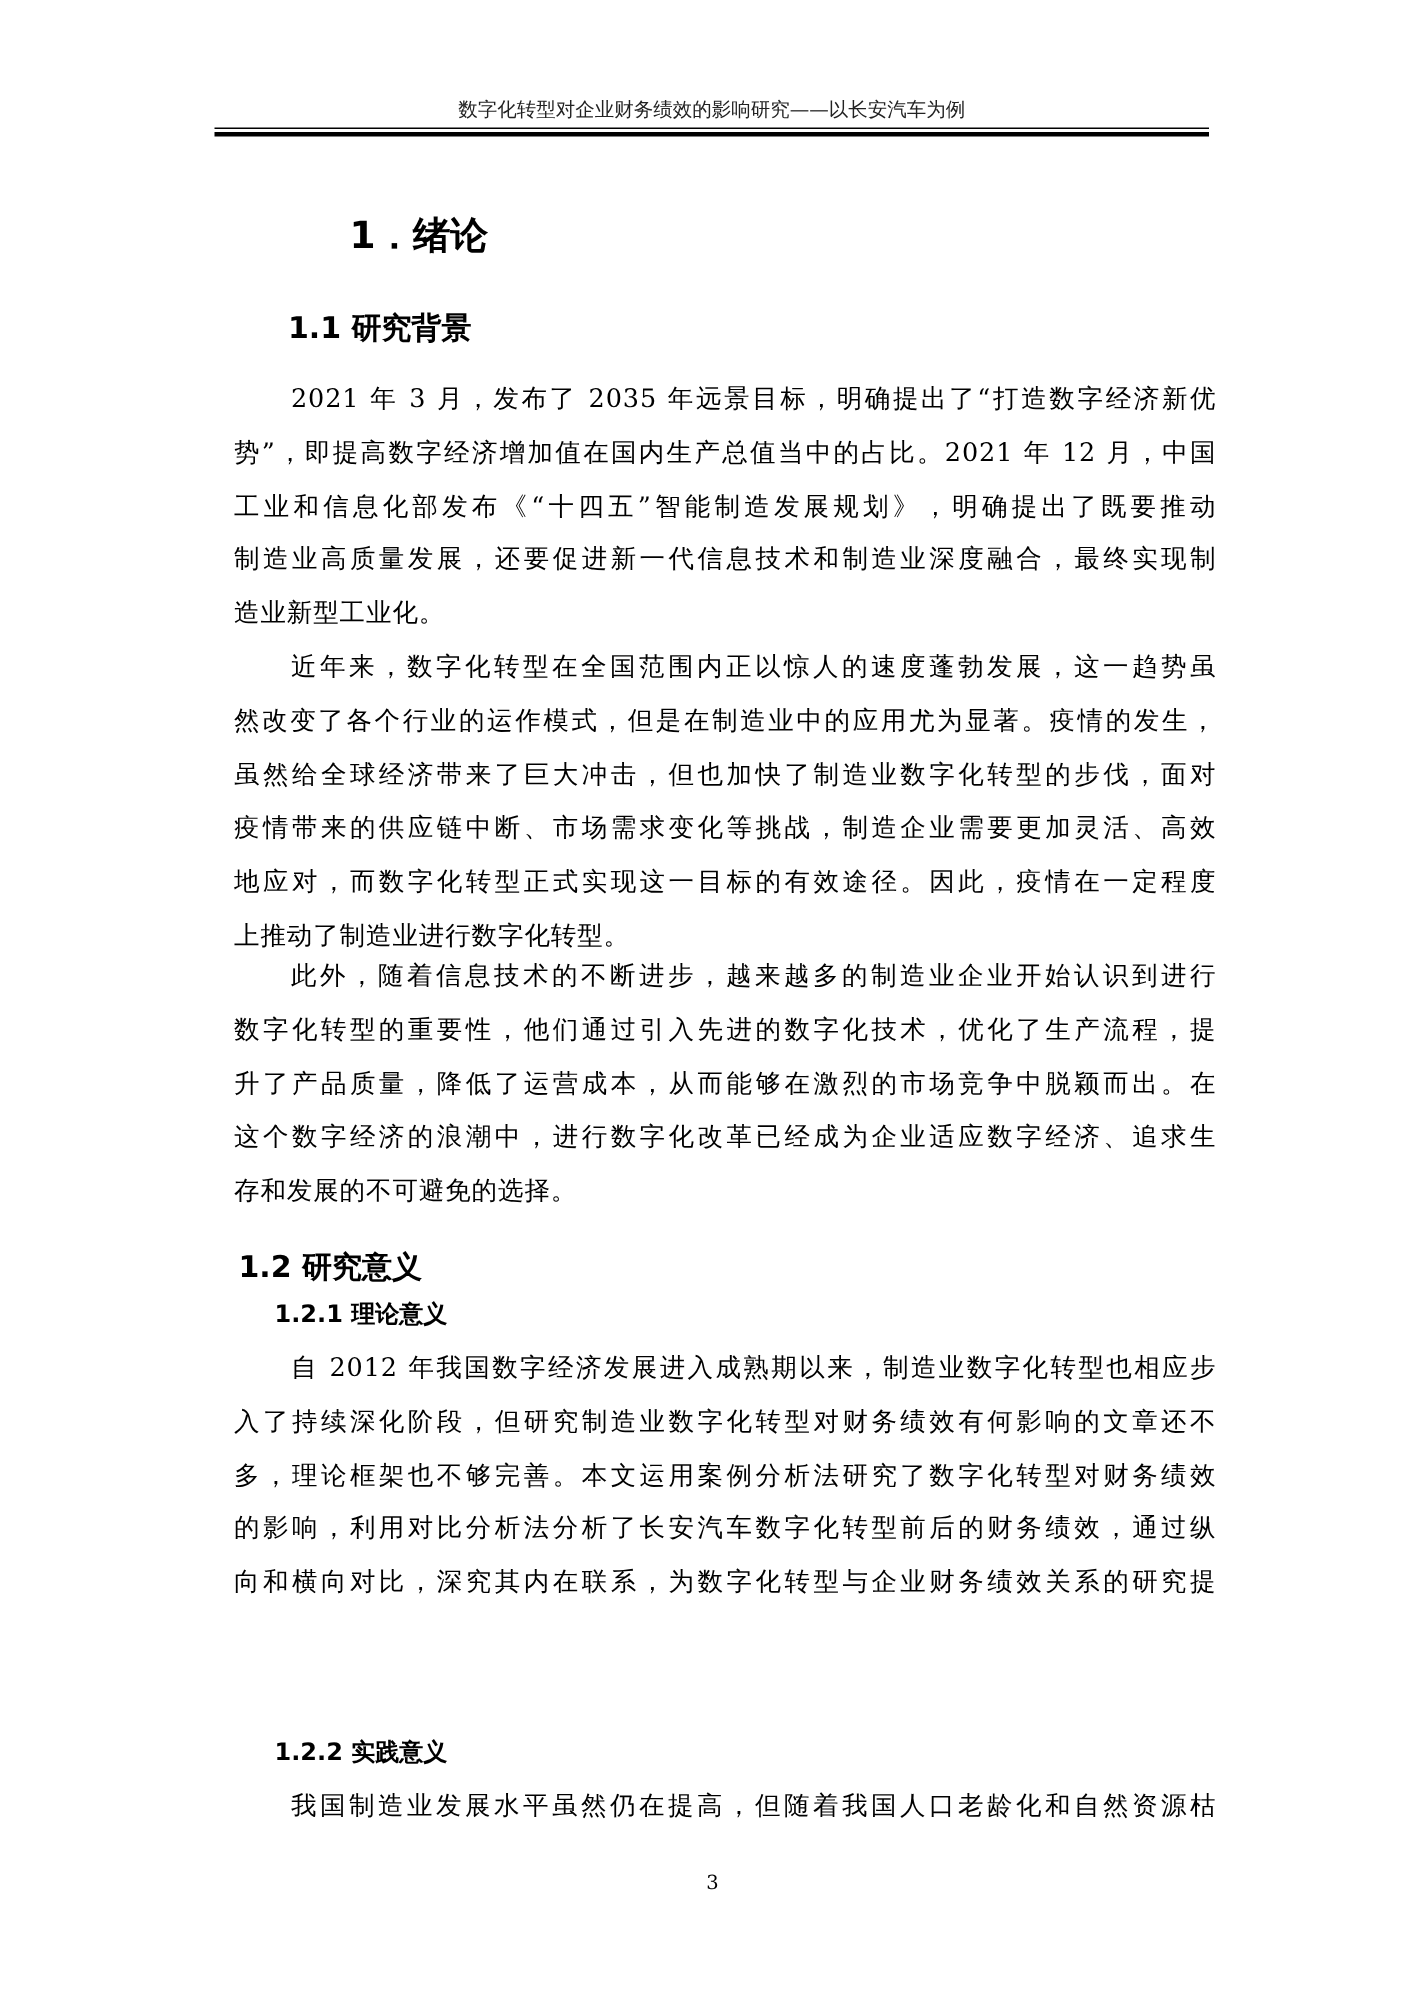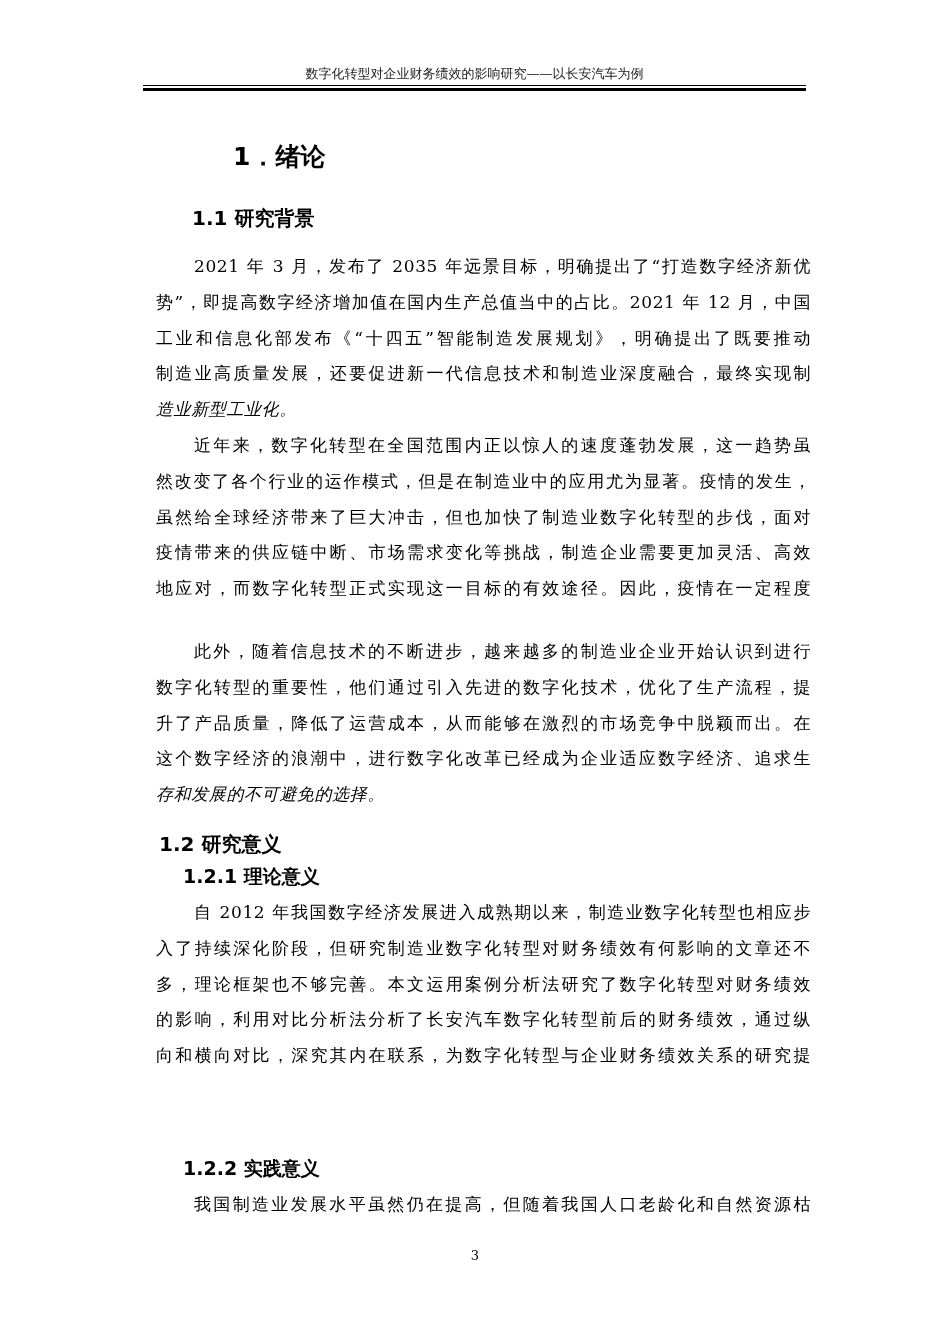--- a/index.html
+++ b/index.html
@@ -7,26 +7,26 @@
            font-family: "DejaVu Serif", "Liberation Serif", serif; color: #000; }
     .page { position: absolute; left: 0; top: 0; width: 818px; height: 1344px; background: #fff; }
     .running-header { position: absolute; left: 143px; width: 663px; top: 66px; text-align: center;
                       font-size: 13px; line-height: 16px; color: #222; }
     .rule-thin { position: absolute; left: 143px; width: 663px; top: 85px; height: 1px; background: #000; }
     .rule-thick { position: absolute; left: 143px; width: 663px; top: 88px; height: 3px; background: #000; }
     .chapter-title { position: absolute; left: 143px; width: 663px; top: 140px; text-align: left;
                      font-family: "DejaVu Sans", sans-serif; font-weight: bold; font-size: 25px; line-height: 34px;
                      padding-left: 90px; box-sizing: border-box; }
     .h2 { position: absolute; font-family: "DejaVu Sans", sans-serif; font-weight: bold; font-size: 20px; line-height: 26px; }
-    .h3 { position: absolute; font-family: "DejaVu Sans", sans-serif; font-weight: bold; font-size: 19px; line-height: 26px; }
+    .h3 { position: absolute; font-family: "DejaVu Sans", sans-serif; font-weight: bold; font-size: 16px; line-height: 26px; }
     .para { position: absolute; left: 143px; width: 668px; font-size: 17px; line-height: 35.8px;
             text-align: justify; text-indent: 36px; letter-spacing: 0.6px; }
     .para .line { display: block; white-space: nowrap; text-align: justify; text-align-last: justify; text-indent: 0; margin-left: 13px; }
     .para .line.first { padding-left: 38px; }
-    .para .line.last { text-align-last: left; font-style: italic; }
+    .para .line.last { text-align-last: left; }
     .page-number { position: absolute; left: 0; width: 950px; top: 1248px; text-align: center; font-size: 13px; padding-left: 0; }
   </style>
 </head>
 <body>
 
 <div class="page">
 
   <div class="running-header">数字化转型对企业财务绩效的影响研究——以长安汽车为例</div>
   <div class="rule-thin"></div>
   <div class="rule-thick"></div>
@@ -42,20 +42,21 @@
     <span class="line">制造业高质量发展，还要促进新一代信息技术和制造业深度融合，最终实现制</span>
     <span class="line last">造业新型工业化。</span>
   </div>
 
   <div class="para" style="top:428px;">
     <span class="line first">近年来，数字化转型在全国范围内正以惊人的速度蓬勃发展，这一趋势虽</span>
     <span class="line">然改变了各个行业的运作模式，但是在制造业中的应用尤为显著。疫情的发生，</span>
     <span class="line">虽然给全球经济带来了巨大冲击，但也加快了制造业数字化转型的步伐，面对</span>
     <span class="line">疫情带来的供应链中断、市场需求变化等挑战，制造企业需要更加灵活、高效</span>
     <span class="line">地应对，而数字化转型正式实现这一目标的有效途径。因此，疫情在一定程度</span>
+    <span class="line last">上推动了制造业进行数字化转型。</span>
   </div>
 
   <div class="para" style="top:634px;">
     <span class="line first">此外，随着信息技术的不断进步，越来越多的制造业企业开始认识到进行</span>
     <span class="line">数字化转型的重要性，他们通过引入先进的数字化技术，优化了生产流程，提</span>
     <span class="line">升了产品质量，降低了运营成本，从而能够在激烈的市场竞争中脱颖而出。在</span>
     <span class="line">这个数字经济的浪潮中，进行数字化改革已经成为企业适应数字经济、追求生</span>
     <span class="line last">存和发展的不可避免的选择。</span>
   </div>
 

